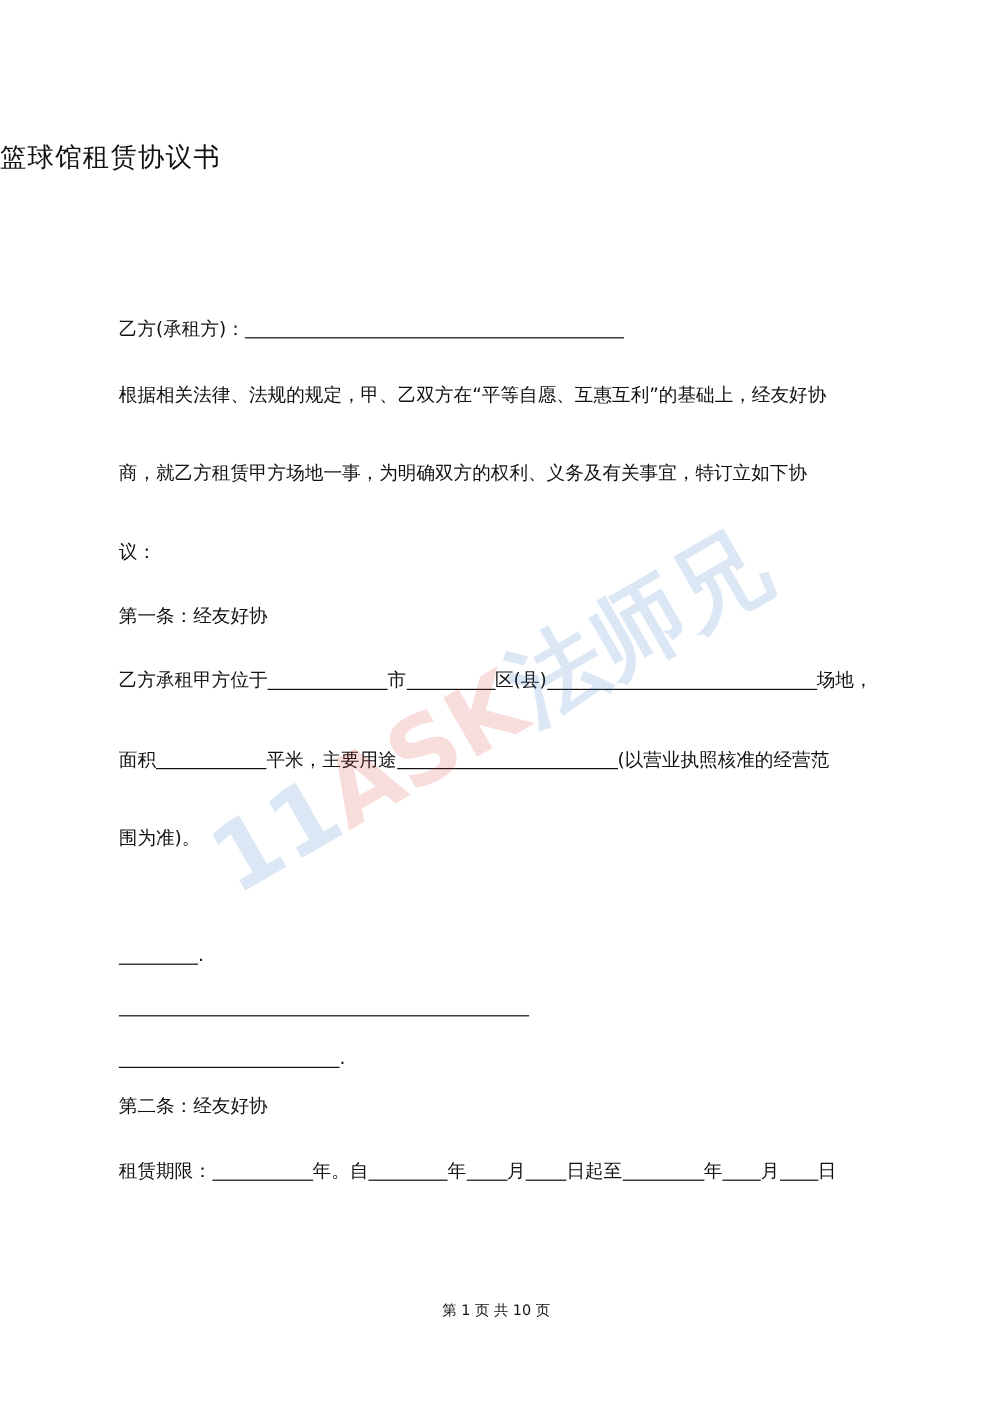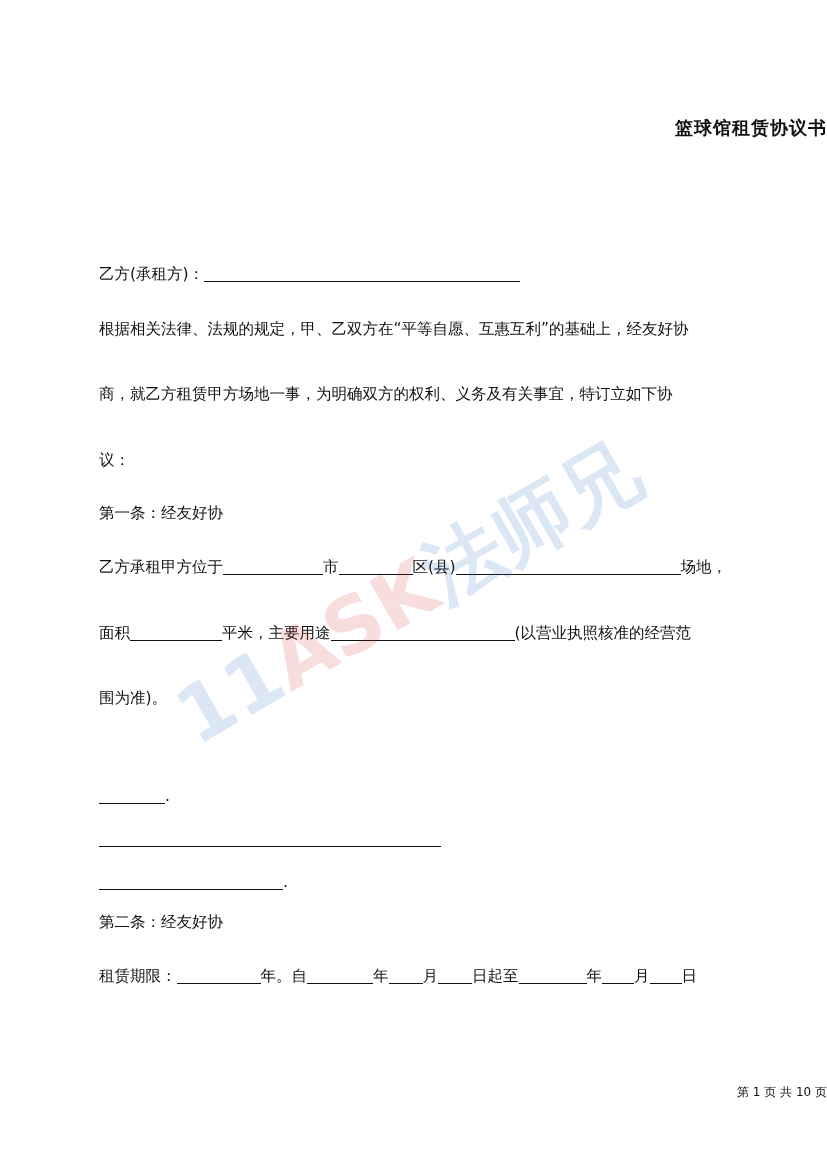--- a/index.html
+++ b/index.html
@@ -1,23 +1,23 @@
 <!DOCTYPE html>
 <html><head>
 <meta charset="utf-8">
 <style>
   html, body { margin: 0; padding: 0; background: #ffffff; }
   body { width: 827px; height: 1168px; position: relative; overflow: hidden;
          font-family: "DejaVu Sans", "Liberation Sans", sans-serif; color: #111; }
   .page { position: absolute; left: 0; top: 0; width: 827px; height: 1168px; }
-  .title { position: absolute; top: 116px; left: 0; width: 827px; text-align: right;
-           font-size: 18px; font-weight: bold; letter-spacing: 1px; }
+  .title { position: absolute; top: 116px; left: 0; width: 827px; text-align: left;
+           font-size: 22px; font-weight: normal; letter-spacing: 1px; }
   .line { position: absolute; left: 99px; font-size: 15.5px; white-space: nowrap; line-height: 20px; }
   .blank { display: inline-block; border-bottom: 1.2px solid #111; height: 16px; vertical-align: -3px; }
-  .footer { position: absolute; top: 1084px; left: 0; width: 827px; text-align: right; font-size: 12px; }
+  .footer { position: absolute; top: 1084px; left: 0; width: 827px; text-align: center; font-size: 12px; }
   .watermark { position: absolute; left: 200px; top: 455px; width: 440px; height: 270px;
                pointer-events: none; }
   .wm-text { position: absolute; left: 0; top: 0; transform-origin: left bottom;
              transform: translate(10px, 210px) rotate(-30deg);
              font-family: "DejaVu Sans", sans-serif; font-weight: bold; font-size: 78px;
              white-space: nowrap; opacity: 0.16; }
   .wm-num { color: #2a6fc9; }
   .wm-ask { color: #d93030; }
   .wm-cn { color: #2a6fc9; }
 </style>

